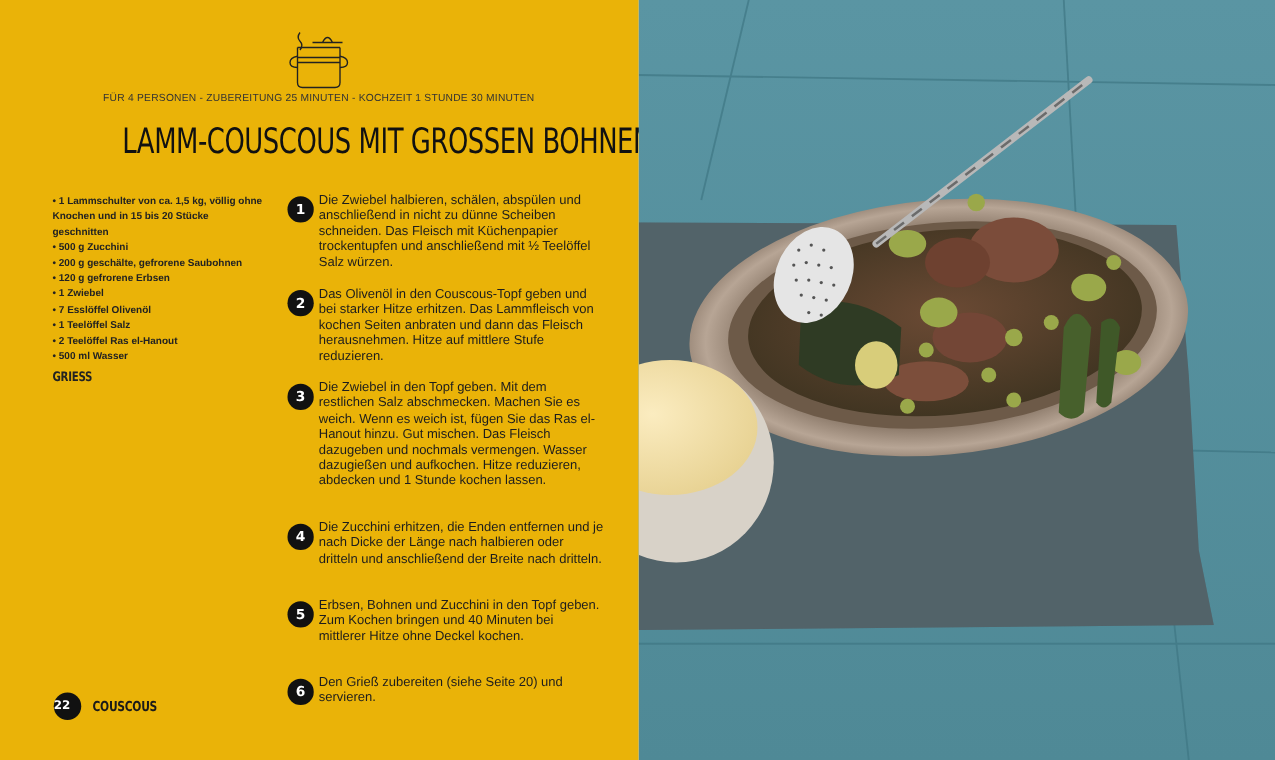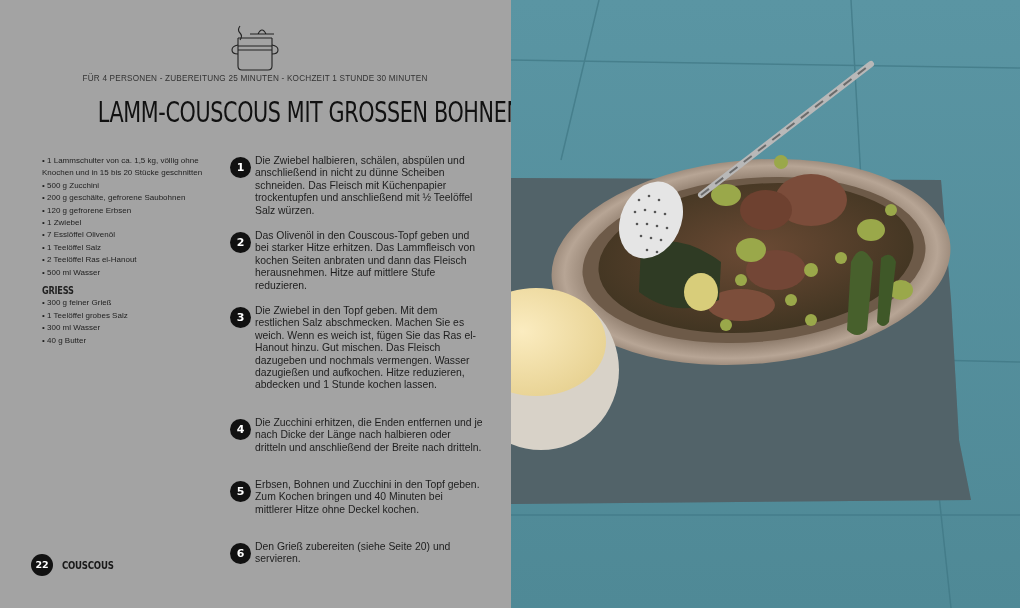--- a/index.html
+++ b/index.html
@@ -1,61 +1,61 @@
 <!DOCTYPE html>
 <html><head>
   <meta charset="utf-8">
   <style>
     * { margin: 0; padding: 0; box-sizing: border-box; }
     html, body { width: 1020px; height: 608px; overflow: hidden; background: #ffffff; }
     body { font-family: "Liberation Sans", "DejaVu Sans", sans-serif; color: #1a1a1a; position: relative; }
 
-    .page-left { position: absolute; left: 0; top: 0; width: 511px; height: 608px; background: #a3a3a3; }
+    .page-left { position: absolute; left: 0; top: 0; width: 511px; height: 608px; background: #eab308; }
     .page-right { position: absolute; left: 511px; top: 0; width: 509px; height: 608px; overflow: hidden; background: #5f97a3; }
 
     .pot-icon { position: absolute; left: 228px; top: 22px; width: 54px; height: 50px; }
 
     .meta-line {
       position: absolute; left: 40px; width: 430px; top: 74px;
       text-align: center; font-size: 8.2px; letter-spacing: 0.2px; color: #333;
     }
 
     .recipe-title {
       position: absolute; left: 40px; width: 445px; top: 96px;
       text-align: center;
       font-family: "DejaVu Sans", sans-serif;
       font-size: 28px; font-weight: normal;
       transform: scaleX(0.74); transform-origin: center;
       letter-spacing: -0.5px; color: #111;
       white-space: nowrap;
     }
 
     .ingredients { position: absolute; left: 42px; top: 155px; width: 170px; font-size: 8px; line-height: 12.4px; color: #222; }
-    .ingredients ul { list-style: none; }
+    .ingredients ul { list-style: none; font-weight: bold; }
     .ingredients li { padding-left: 0; }
     .ingredients li::before { content: "• "; }
     .sub-heading {
       font-family: "DejaVu Sans", sans-serif; font-size: 10.5px; font-weight: bold;
       margin-top: 5px; margin-bottom: 1px; transform: scaleX(0.78); transform-origin: left; letter-spacing: -0.3px;
     }
 
     .steps { position: absolute; left: 230px; top: 155px; width: 250px; }
     .step { position: absolute; left: 0; width: 250px; }
     .step-num {
       position: absolute; left: 0; top: 0; width: 21px; height: 21px; border-radius: 50%;
       background: #111; color: #fff; text-align: center; line-height: 21px;
       font-family: "DejaVu Sans", sans-serif; font-size: 11px; font-weight: bold;
     }
     .step-text { position: absolute; left: 25px; top: -2px; width: 228px; font-size: 10.4px; line-height: 12.4px; color: #1d1d1d; }
 
     .footer { position: absolute; left: 31px; top: 554px; height: 22px; display: flex; align-items: center; }
     .page-num {
       width: 22px; height: 22px; border-radius: 50%; background: #111; color: #fff;
       font-family: "DejaVu Sans", sans-serif; font-size: 9.5px; font-weight: bold;
-      text-align: center; line-height: 22px;
+      line-height: 22px; margin-left: 12px;
     }
     .chapter {
       margin-left: 9px; font-family: "DejaVu Sans", sans-serif; font-size: 11px; font-weight: bold;
       transform: scaleX(0.78); transform-origin: left; letter-spacing: -0.3px;
     }
 
     .photo svg { display: block; }
   </style>
 </head>
 <body>
@@ -79,26 +79,20 @@
       <li>500 g Zucchini</li>
       <li>200 g geschälte, gefrorene Saubohnen</li>
       <li>120 g gefrorene Erbsen</li>
       <li>1 Zwiebel</li>
       <li>7 Esslöffel Olivenöl</li>
       <li>1 Teelöffel Salz</li>
       <li>2 Teelöffel Ras el-Hanout</li>
       <li>500 ml Wasser</li>
     </ul>
     <div class="sub-heading">GRIESS</div>
-    <ul>
-      <li>300 g feiner Grieß</li>
-      <li>1 Teelöffel grobes Salz</li>
-      <li>300 ml Wasser</li>
-      <li>40 g Butter</li>
-    </ul>
   </div>
 
   <div class="steps">
     <div class="step" style="top:2px">
       <div class="step-num">1</div>
       <div class="step-text">Die Zwiebel halbieren, schälen, abspülen und anschließend in nicht zu dünne Scheiben schneiden. Das Fleisch mit Küchenpapier trockentupfen und anschließend mit ½ Teelöffel Salz würzen.</div>
     </div>
     <div class="step" style="top:77px">
       <div class="step-num">2</div>
       <div class="step-text">Das Olivenöl in den Couscous-Topf geben und bei starker Hitze erhitzen. Das Lammfleisch von kochen Seiten anbraten und dann das Fleisch herausnehmen. Hitze auf mittlere Stufe reduzieren.</div>

